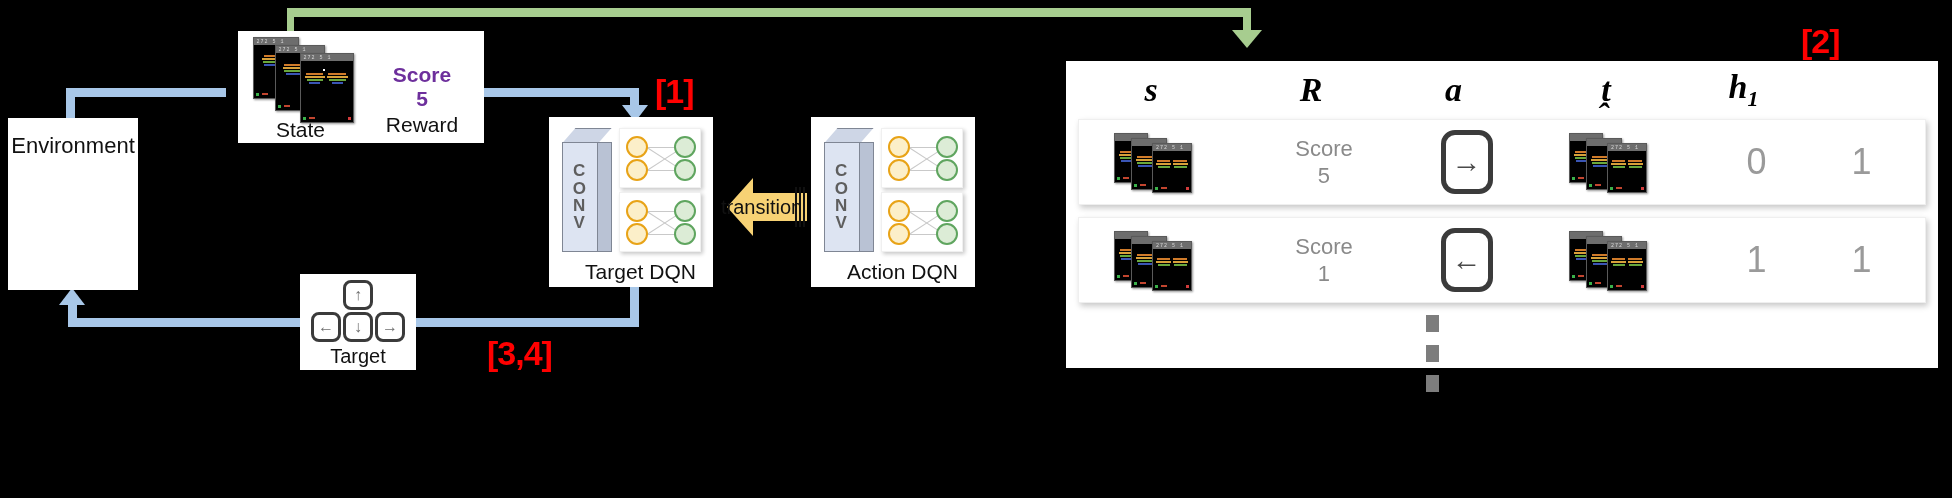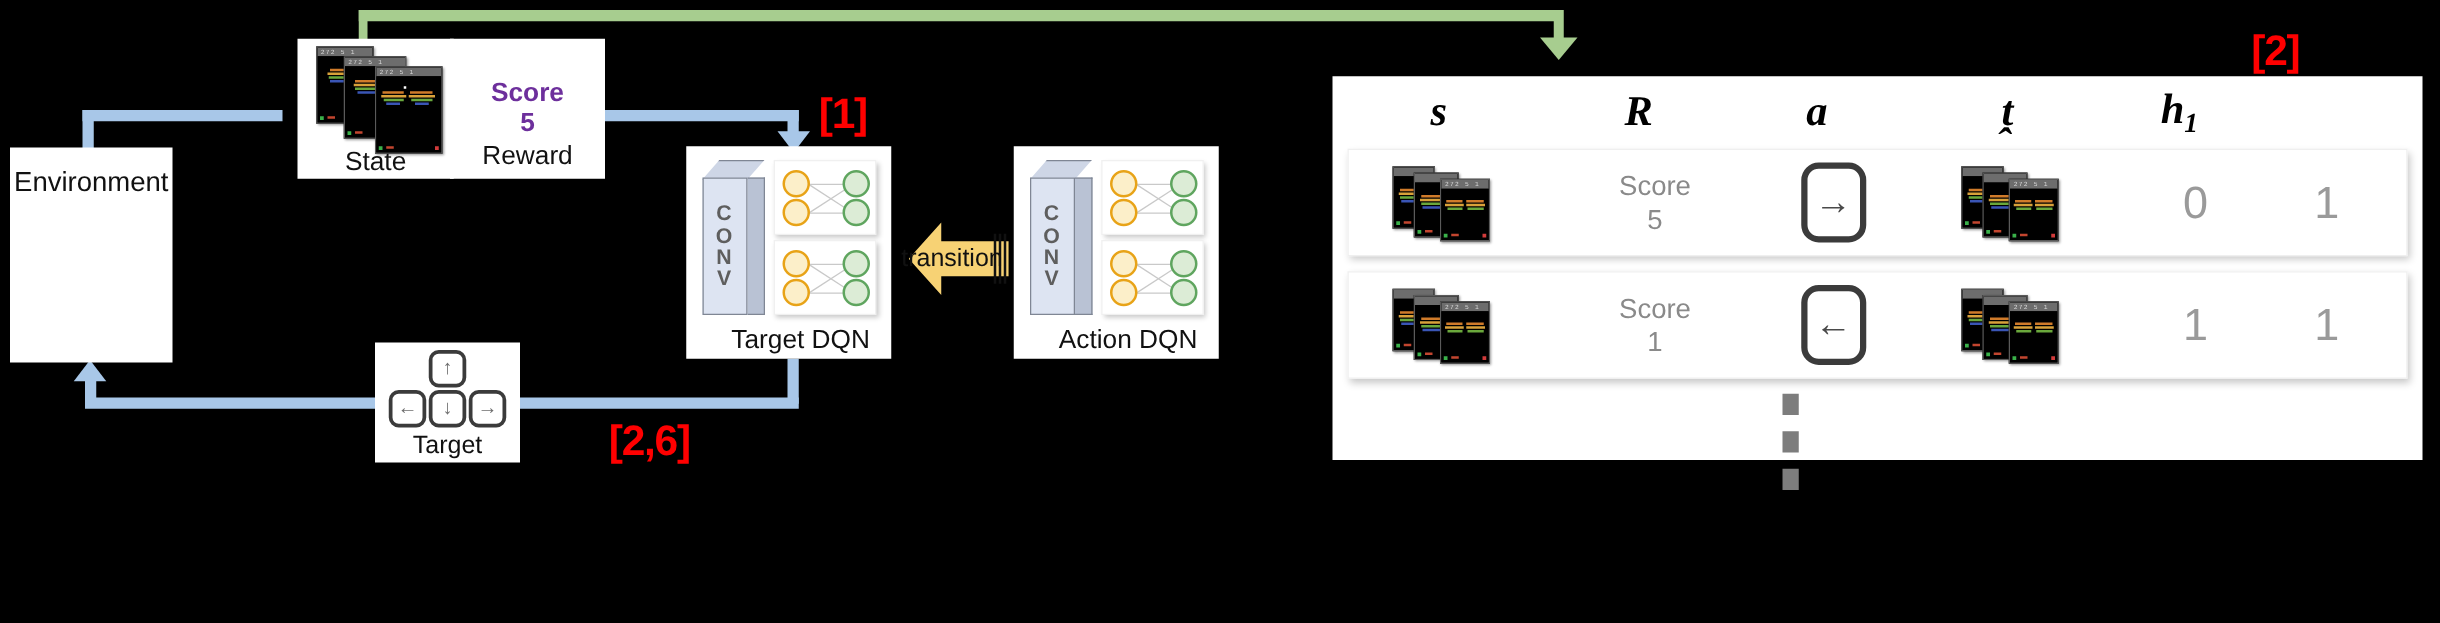--- a/index.html
+++ b/index.html
@@ -621,15 +621,15 @@
       <div class="vdots" style="margin-left:-140px;">
         <span></span>
           <span></span>
           <span></span>
       </div>
     </div>
   </div>
 
   <div class="steplabel" style="left:655px; top:72px;">[1]</div>
   <div class="steplabel" style="left:1801px; top:22px;">[2]</div>
-  <div class="steplabel" style="left:487px; top:334px;">[2,6]</div>
+  <div class="steplabel" style="left:487px; top:334px;">[3,4]</div>
 
 </div>
 
 </body></html>

